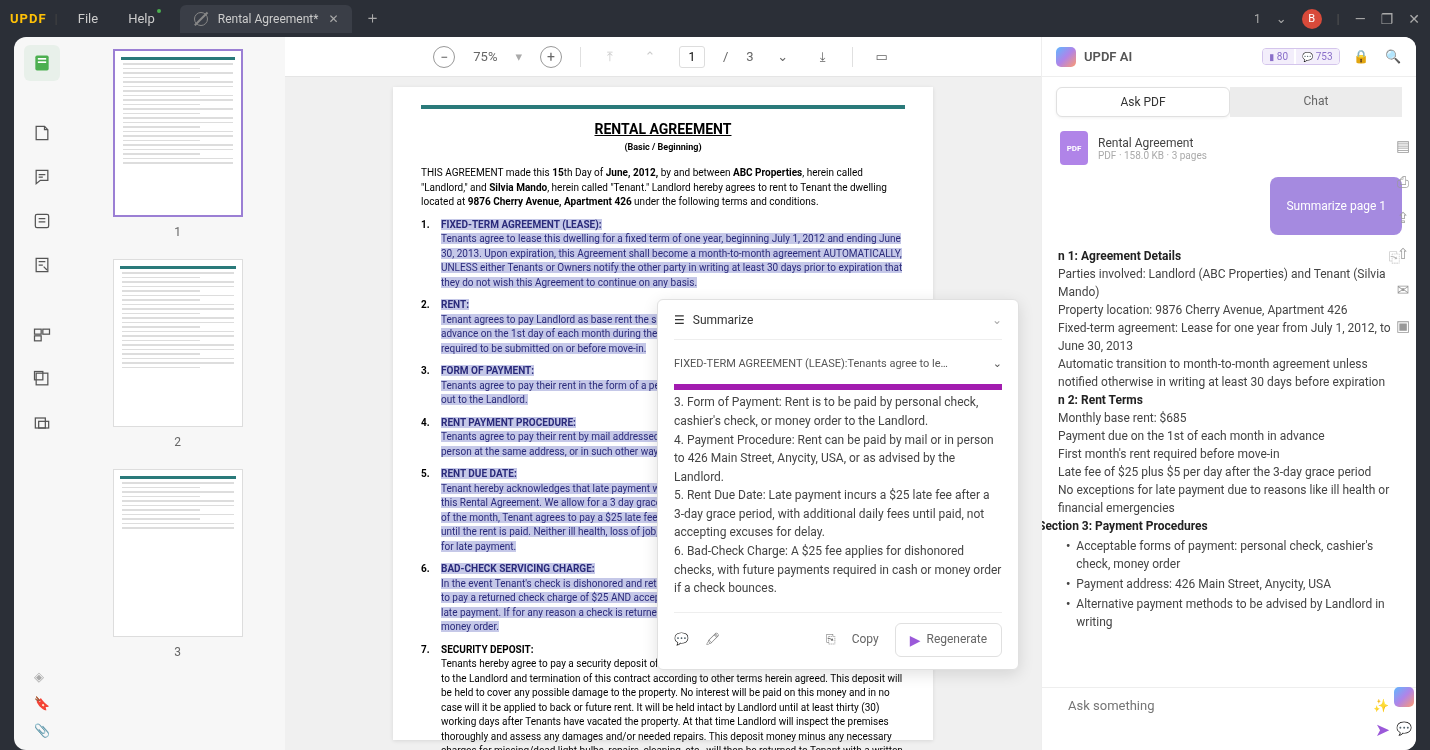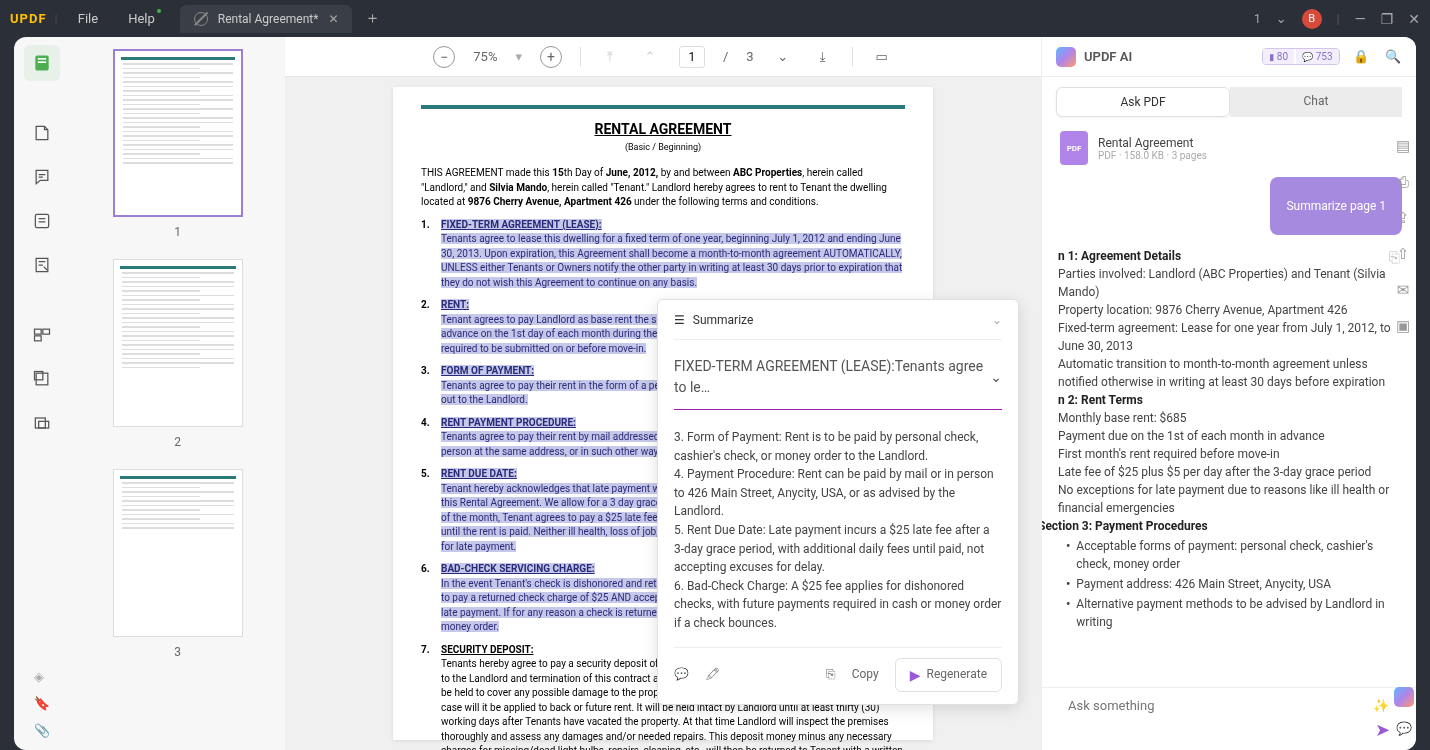--- a/index.html
+++ b/index.html
@@ -37,30 +37,30 @@
   .main{flex:1;display:flex;flex-direction:column;background:#f0f0f0}
   .toolbar{height:40px;background:#fff;border-bottom:1px solid #e5e5e5;display:flex;align-items:center;justify-content:center;gap:18px;color:#666;font-size:13px}
   .tb-btn{cursor:pointer;width:22px;text-align:center}
   .zoom-circ{width:22px;height:22px;border:1.5px solid #999;border-radius:50%;display:flex;align-items:center;justify-content:center;font-size:14px}
   .tb-sep{width:1px;height:20px;background:#e0e0e0}
   .page-input{width:26px;height:22px;border:1px solid #ddd;border-radius:3px;text-align:center;font-size:12px}
   .doc-wrap{flex:1;overflow:auto;display:flex;justify-content:center;padding:10px 0}
   .doc{width:540px;background:#fff;box-shadow:0 1px 4px rgba(0,0,0,.1);padding:18px 28px;font-size:10px;line-height:1.45;color:#000;position:relative}
   .doc-bar{height:4px;background:#2a7a7a;margin-bottom:10px}
   .doc h1{text-align:center;font-size:14px;text-decoration:underline;font-weight:700}
-  .doc .sub{text-align:center;font-size:9px;font-weight:400;margin:2px 0 12px}
+  .doc .sub{text-align:center;font-size:9px;font-weight:700;margin:2px 0 12px}
   .hl{background:#c5c8e8;color:#2a2a7a}
   .sec{display:flex;margin-top:8px}
   .sec-n{width:20px;font-weight:700}
   .sec-b{flex:1}
-  .sec-t{font-weight:700;text-decoration:underline}
+  .sec-t{font-weight:700;}
   .popup{position:absolute;top:212px;left:264px;width:362px;background:#fff;border:1px solid #e0e0e0;border-radius:6px;box-shadow:0 4px 16px rgba(0,0,0,.12);padding:12px 16px;font-size:12px;color:#333}
   .pop-head{display:flex;align-items:center;gap:8px;padding-bottom:10px;border-bottom:1px solid #eee;margin-bottom:10px}
   .pop-head .chev{margin-left:auto;color:#aaa}
-  .pop-sel{display:flex;align-items:center;padding:6px 0 12px;border-bottom:1px solid #a21caf;margin-bottom:18px;color:#555;font-size:14px}
+  .pop-sel{display:flex;align-items:center;padding:6px 0 12px;border-bottom:6px solid #a21caf;margin-bottom:3px;color:#555;font-size:11px}
   .pop-body{line-height:1.55;font-size:12px;color:#444;white-space:pre-wrap}
   .pop-foot{display:flex;align-items:center;gap:16px;margin-top:14px;padding-top:10px;border-top:1px solid #eee;color:#666}
   .pop-foot .sp{flex:1}
   .regen{display:flex;align-items:center;gap:6px;border:1px solid #e0e0e0;border-radius:6px;padding:6px 14px;cursor:pointer}
   .regen-ic{color:#9b59d9;font-size:14px}
   .aipanel{width:375px;background:#fff;border-left:1px solid #eee;display:flex;flex-direction:column;border-radius:0 12px 12px 0}
   .ai-head{height:40px;display:flex;align-items:center;padding:8px 14px;gap:8px;border-bottom:1px solid #eee}
   .ai-title{font-weight:600;font-size:13px;color:#555}
   .ai-tokens{display:flex;gap:2px;font-size:10px;border:1px solid #d4c5ec;border-radius:4px;overflow:hidden}
   .tok{padding:2px 6px;background:#f3eefb;color:#8a6fc9}

